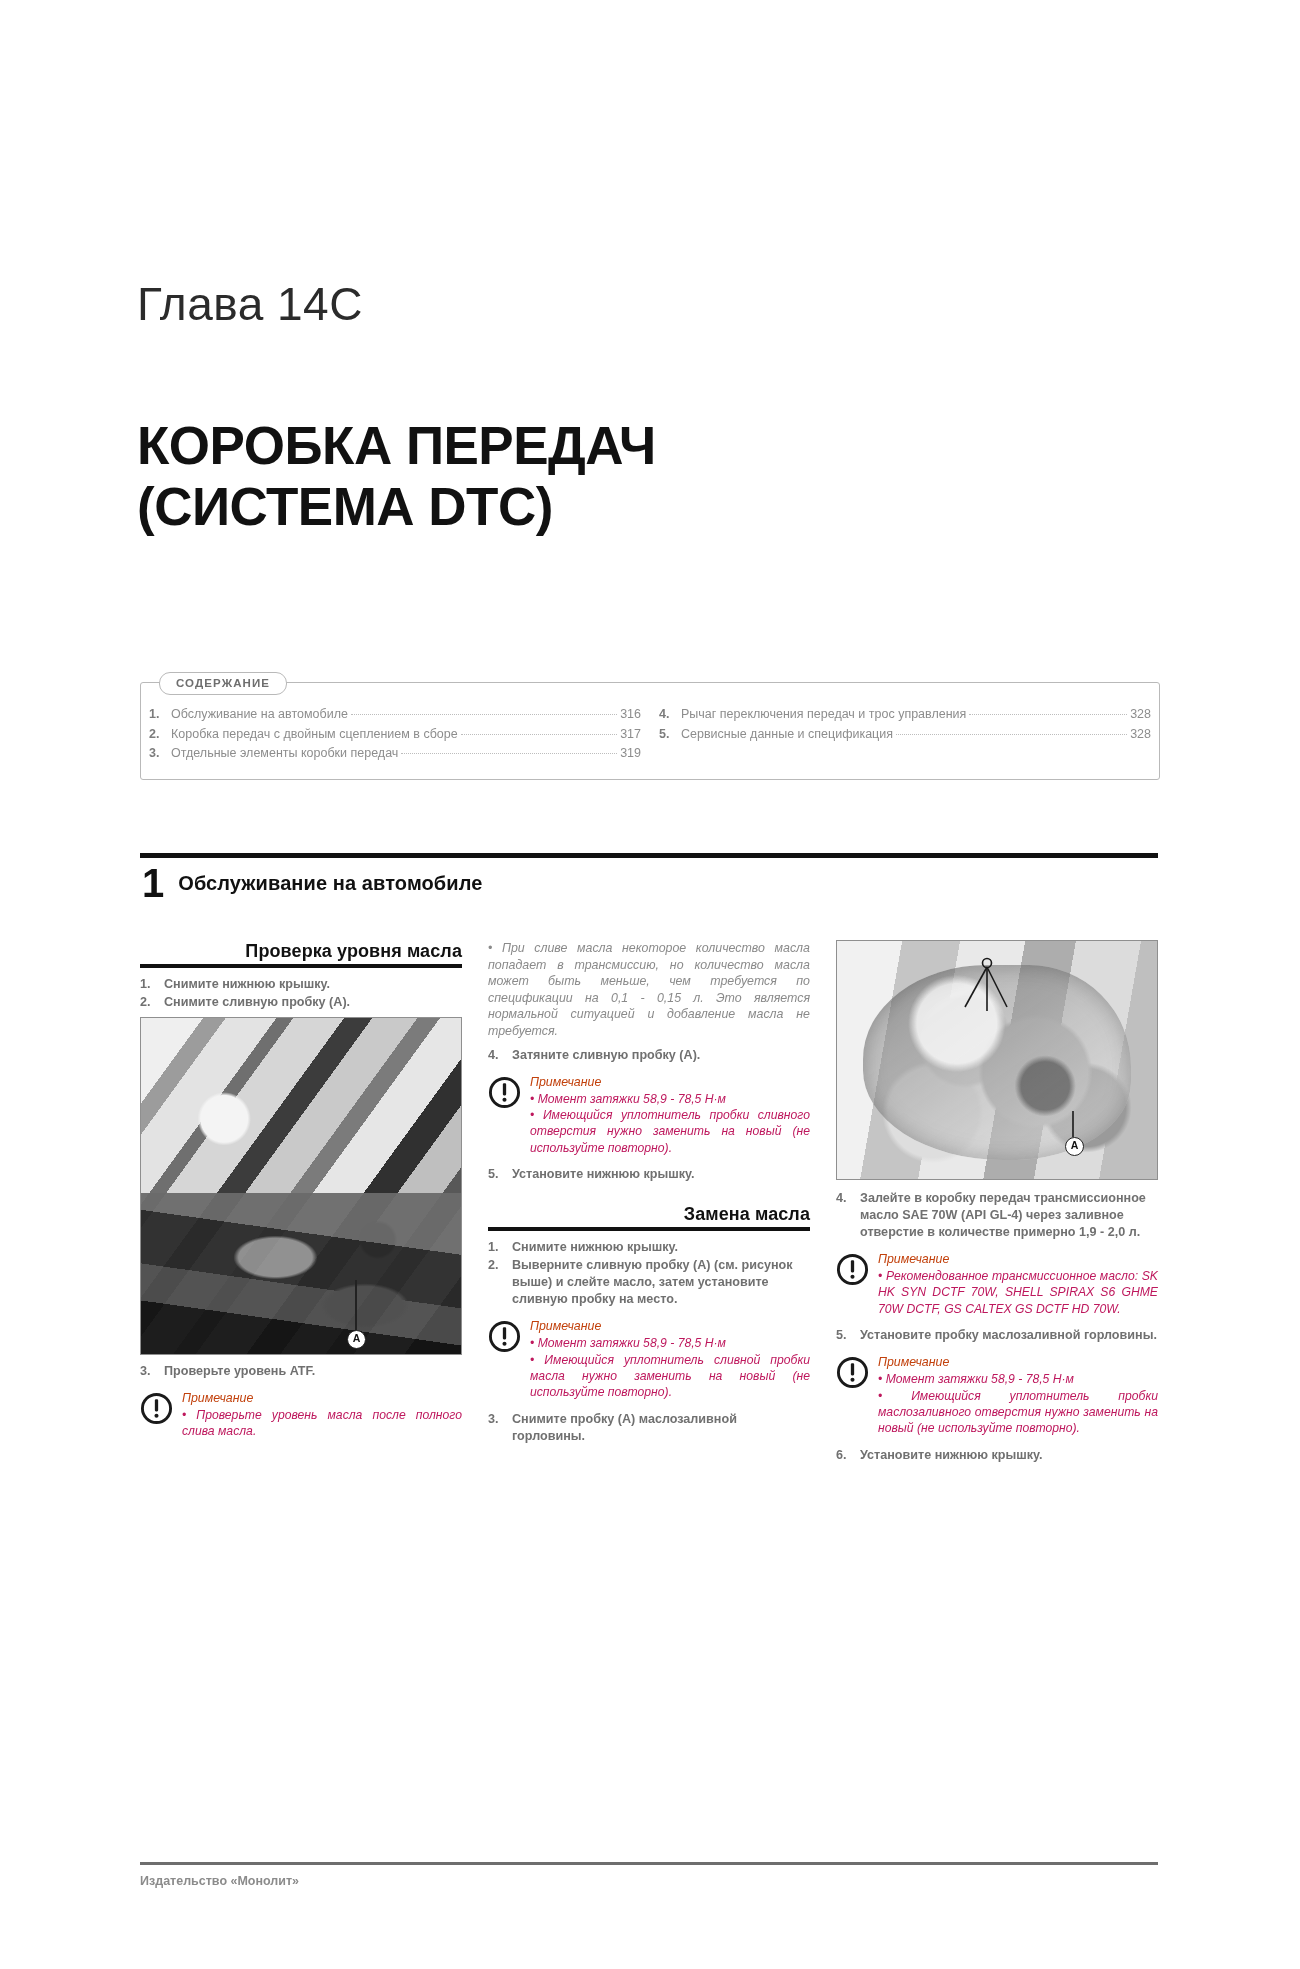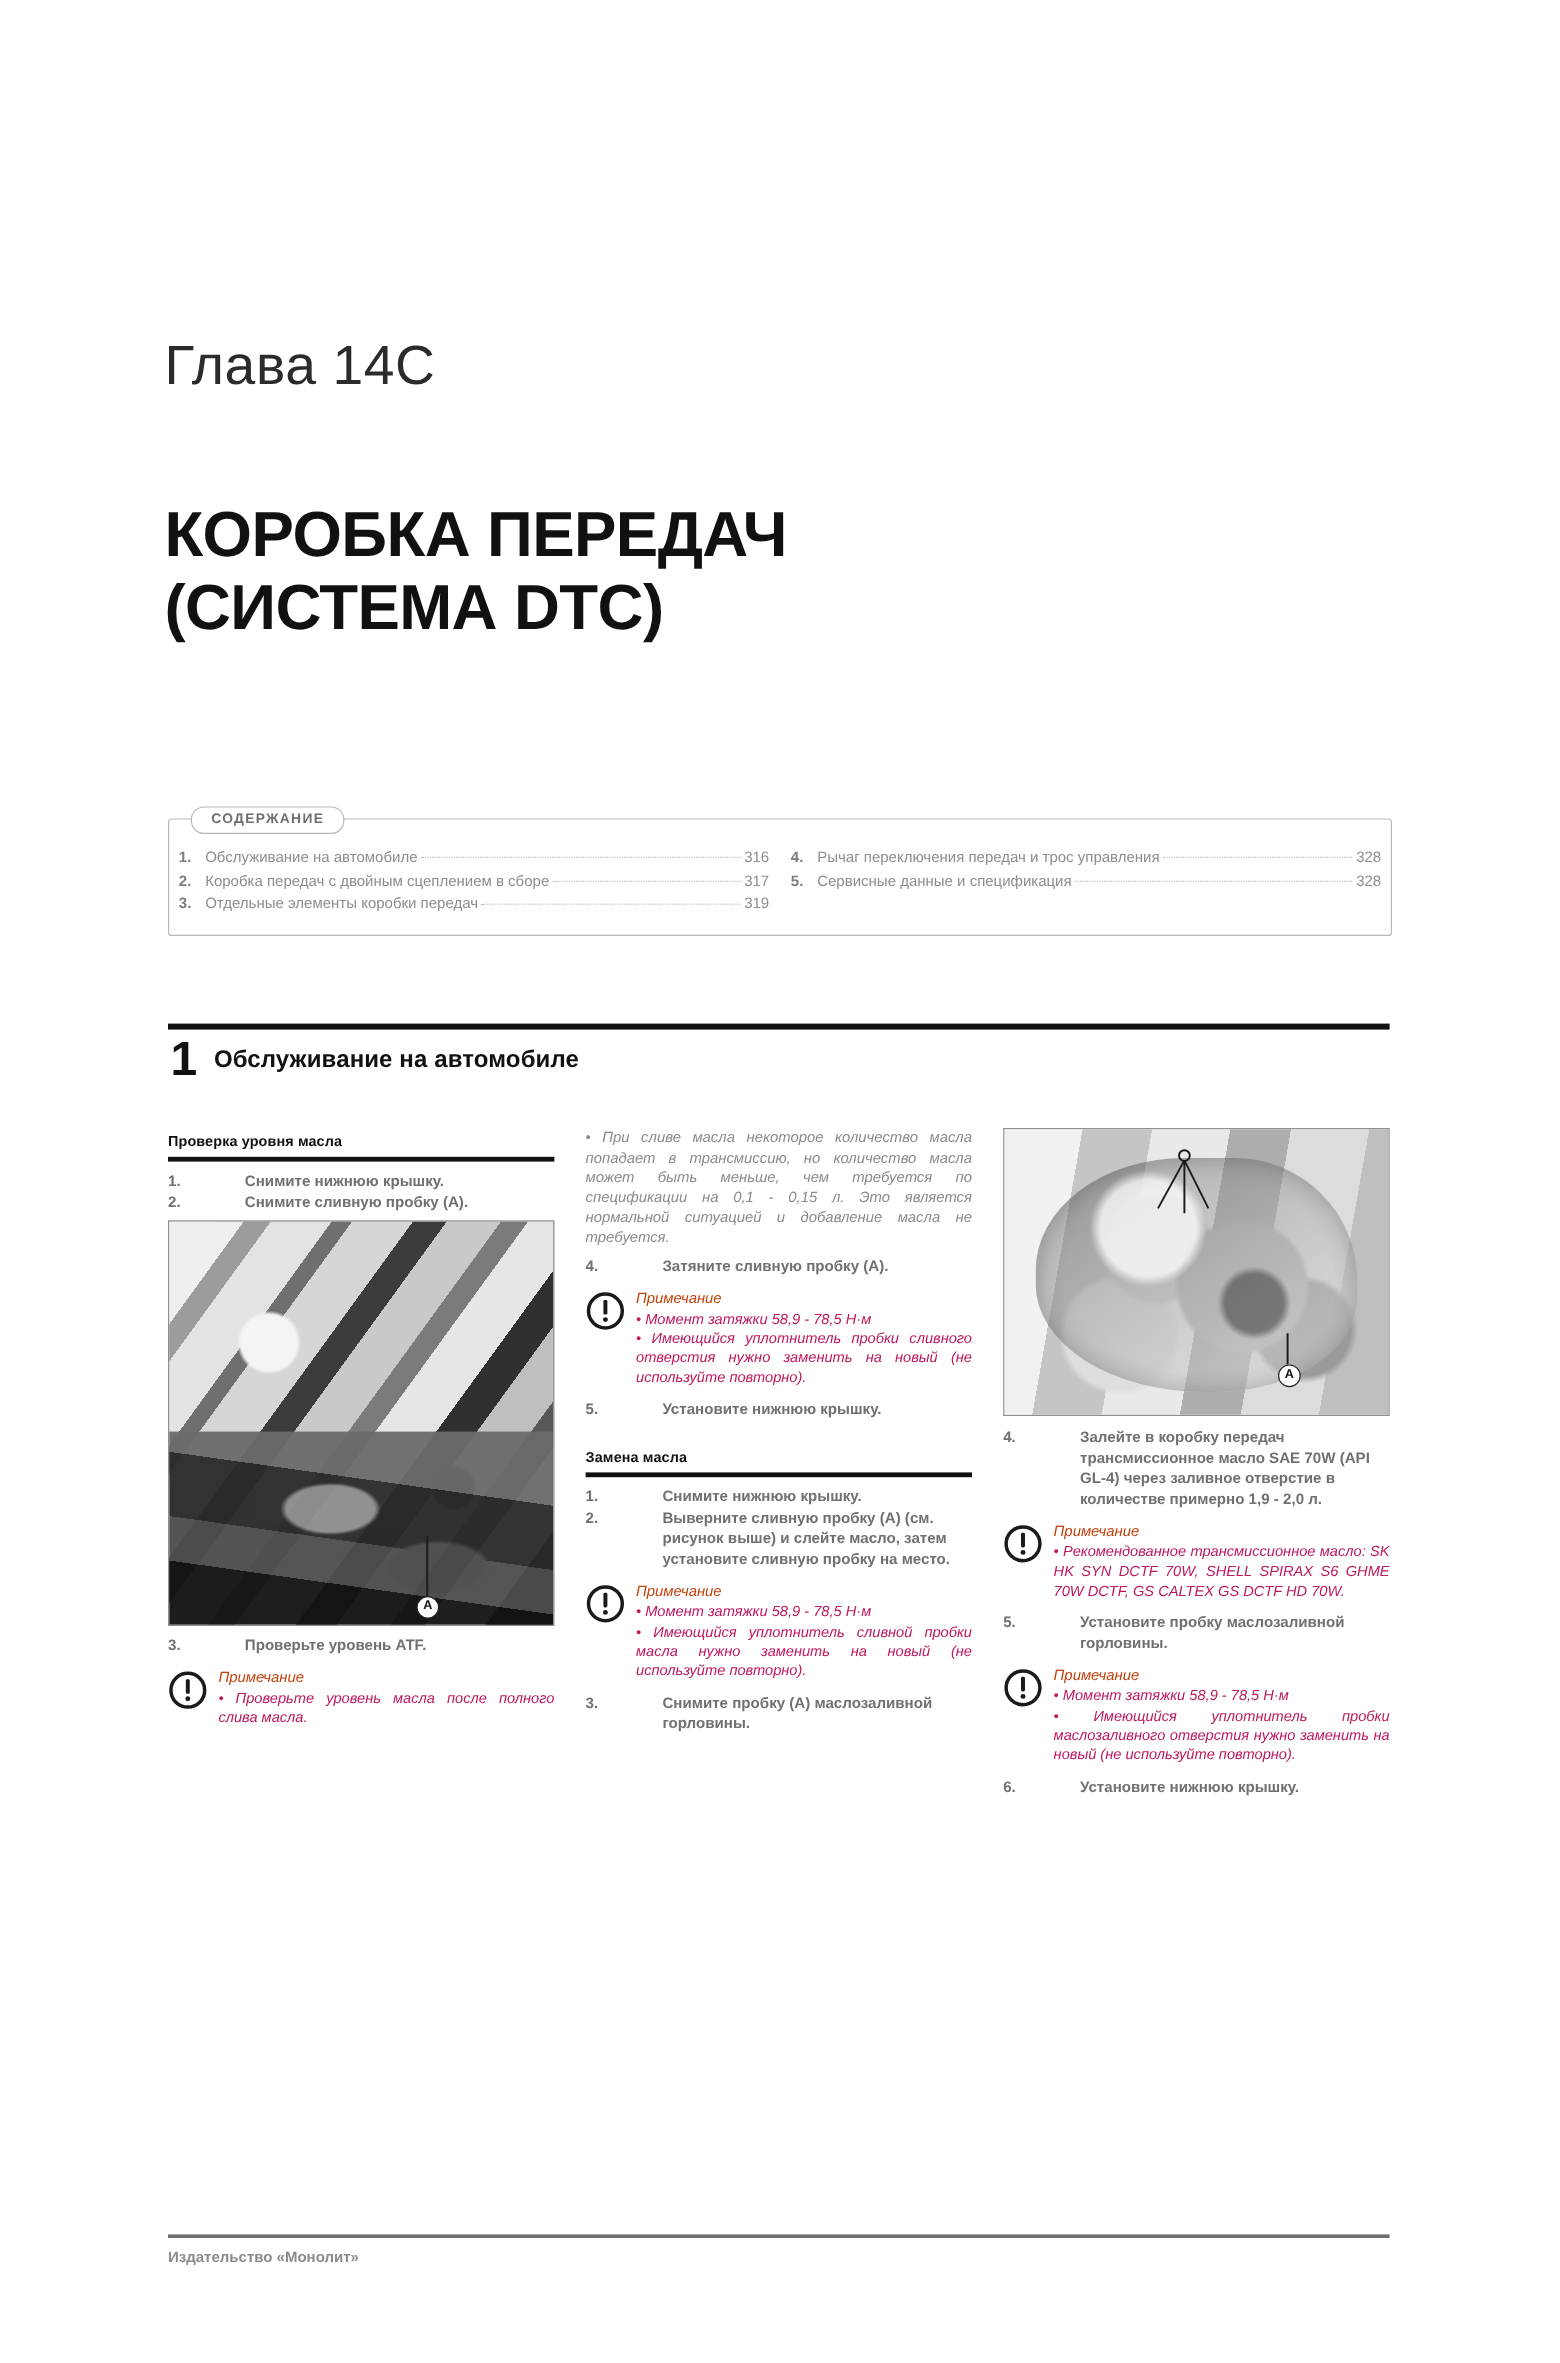--- a/index.html
+++ b/index.html
@@ -138,25 +138,26 @@
     position: absolute;
     top: 0;
     width: 322px;
   }
   .col-1 { left: 0px; }
   .col-2 { left: 348px; }
   .col-3 { left: 696px; }
 
   h3.sub {
     margin: 0;
-    font-size: 12px;
+    font-size: 18px;
     font-weight: 700;
     color: #111;
     letter-spacing: 0.1px;
     line-height: 22px;
+    text-align: right;
   }
   .sub-rule {
     margin: 2px 0 8px 0;
     height: 4px;
     background: #111;
   }
 
   ol.steps {
     margin: 0; padding: 0;
     list-style: none;
@@ -170,21 +171,20 @@
     margin-bottom: 1px;
   }
   ol.steps li .n {
     width: 24px;
     flex: none;
     font-weight: 700;
   }
   ol.steps li .t {
     flex: 1 1 auto;
     font-weight: 700;
-    margin-left: 40px;
   }
 
   p.para {
     margin: 0 0 7px 0;
     font-size: 12.4px;
     line-height: 16.6px;
     color: #8a8a8a;
     font-style: italic;
     text-align: justify;
   }

